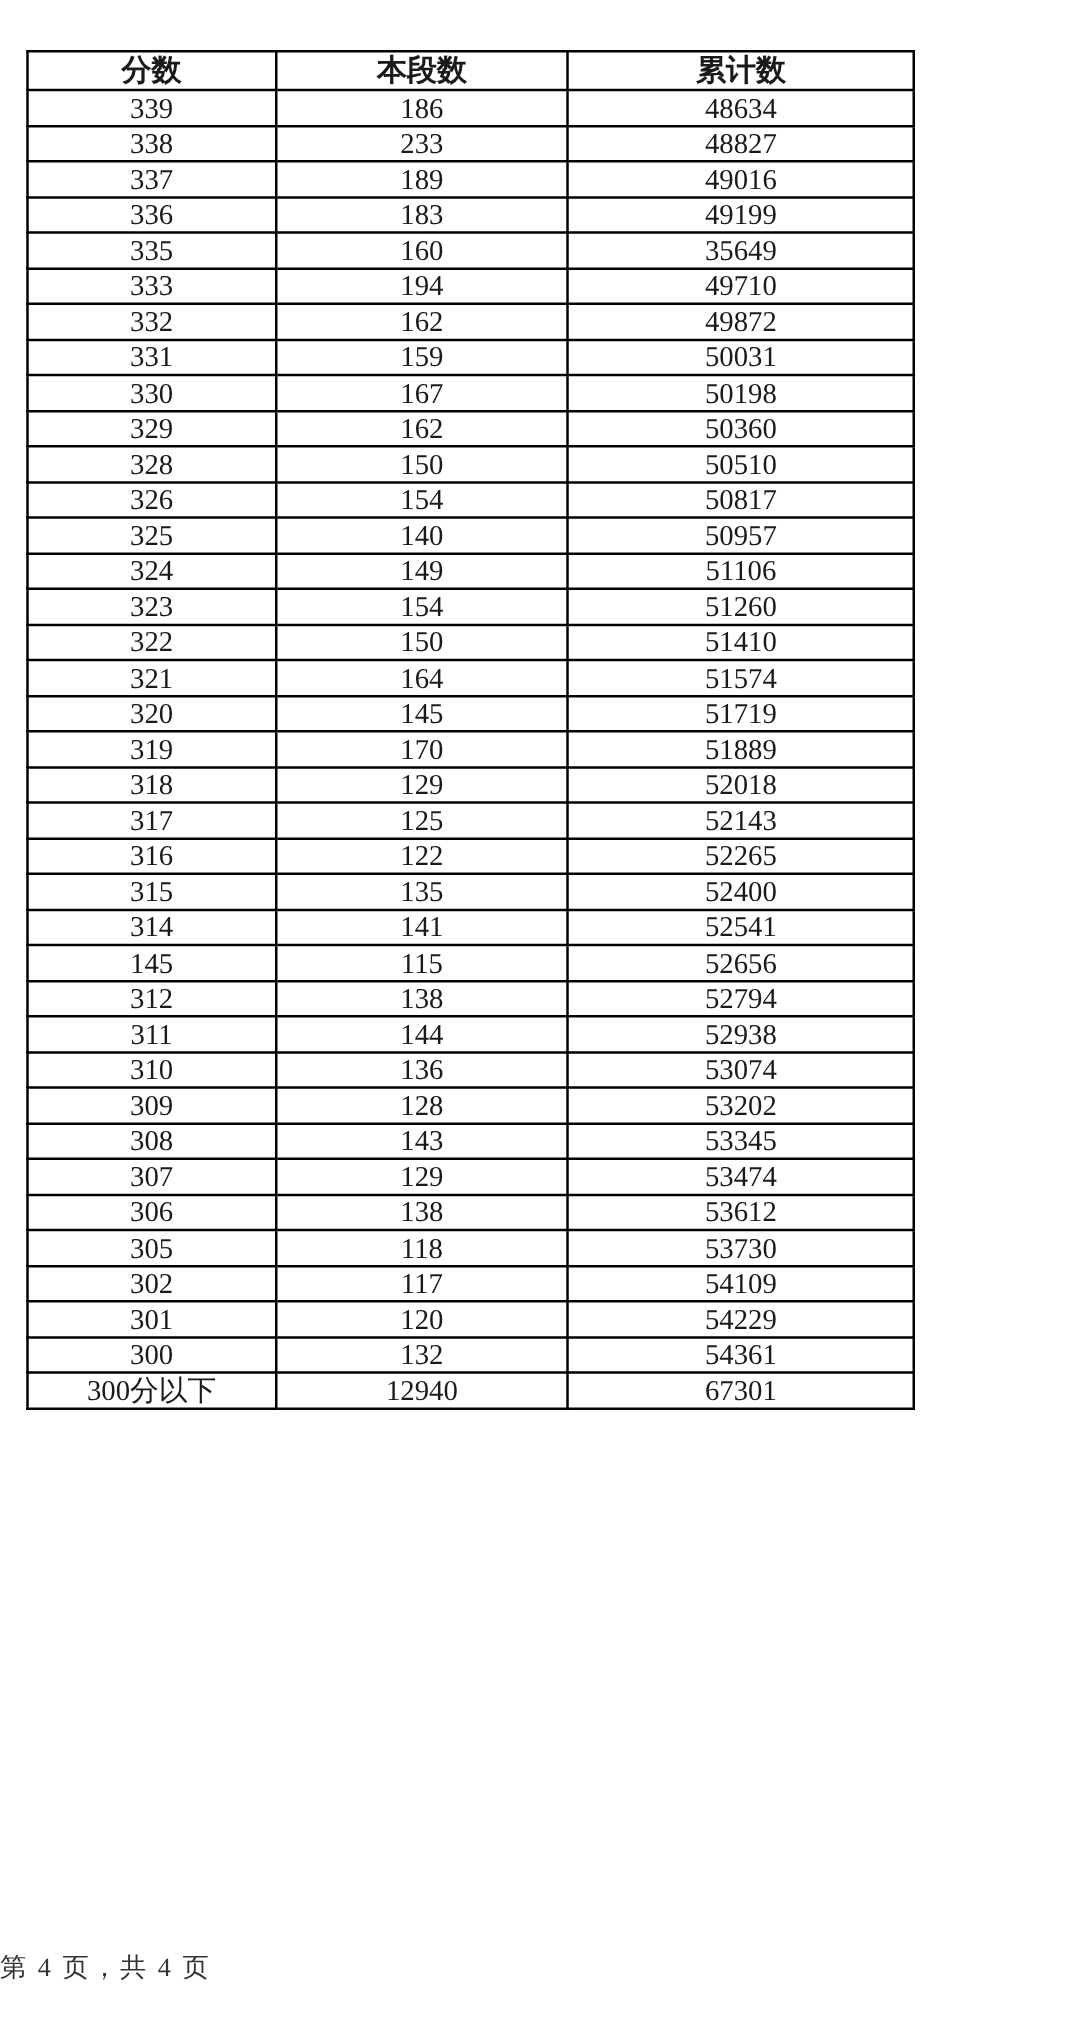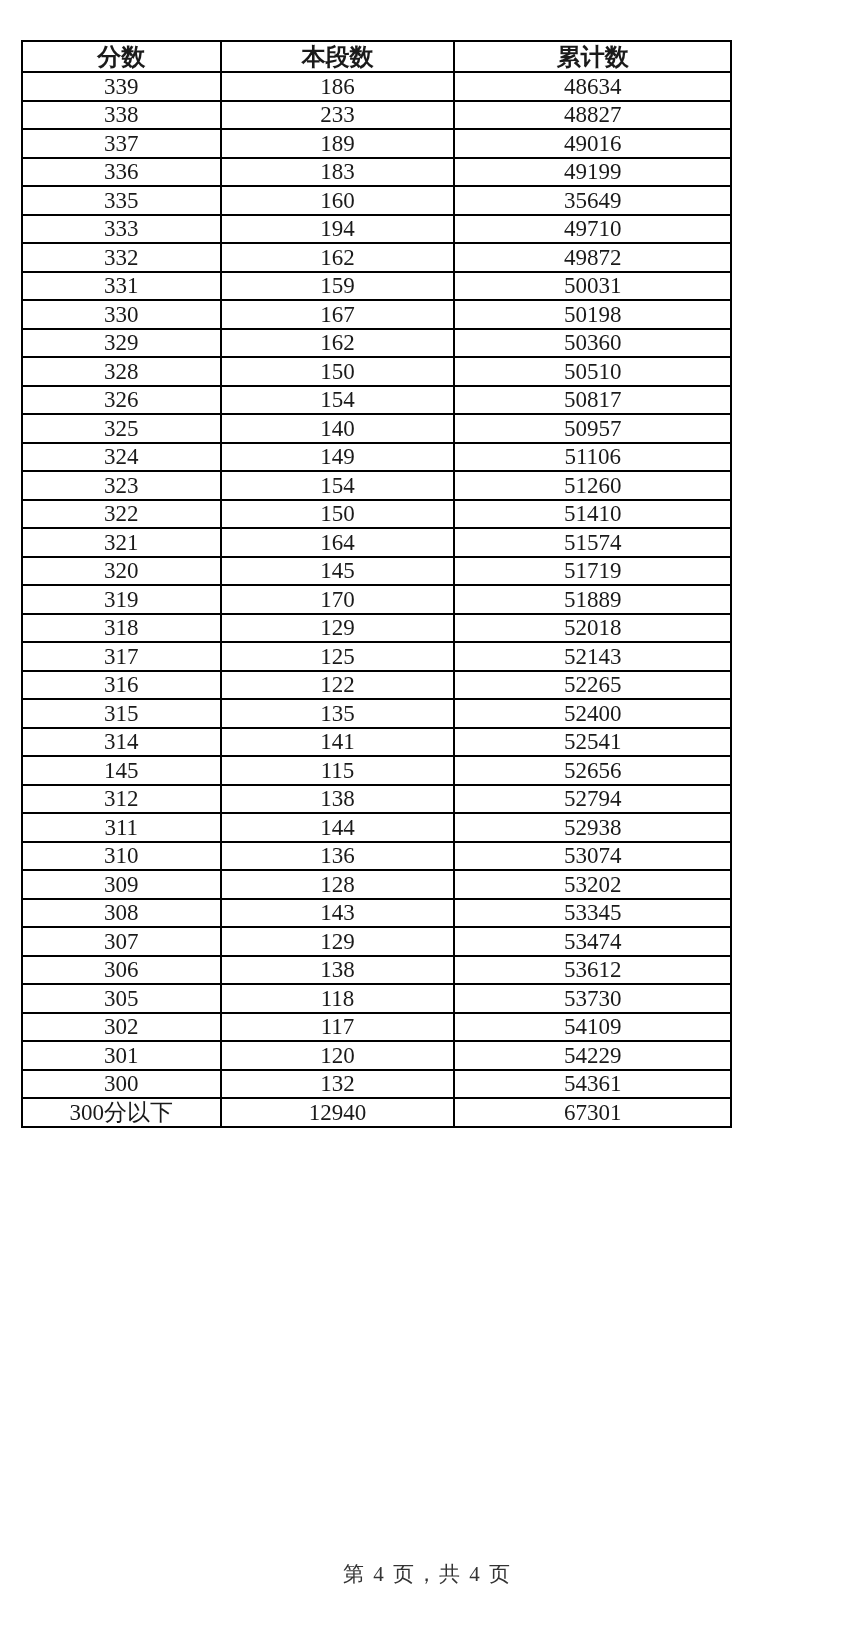--- a/index.html
+++ b/index.html
@@ -41,21 +41,20 @@
     height: 31px;
   }
   col.c1 { width: 28%; }
   col.c2 { width: 33%; }
   col.c3 { width: 39%; }
   .footer {
     position: absolute;
     left: 0;
     top: 1560px;
     width: 100%;
-    text-align: center;
     font-size: 21px;
     letter-spacing: 2px;
     color: #333333;
   }
 </style>
 </head>
 <body>
 
 <div class="page">
 

